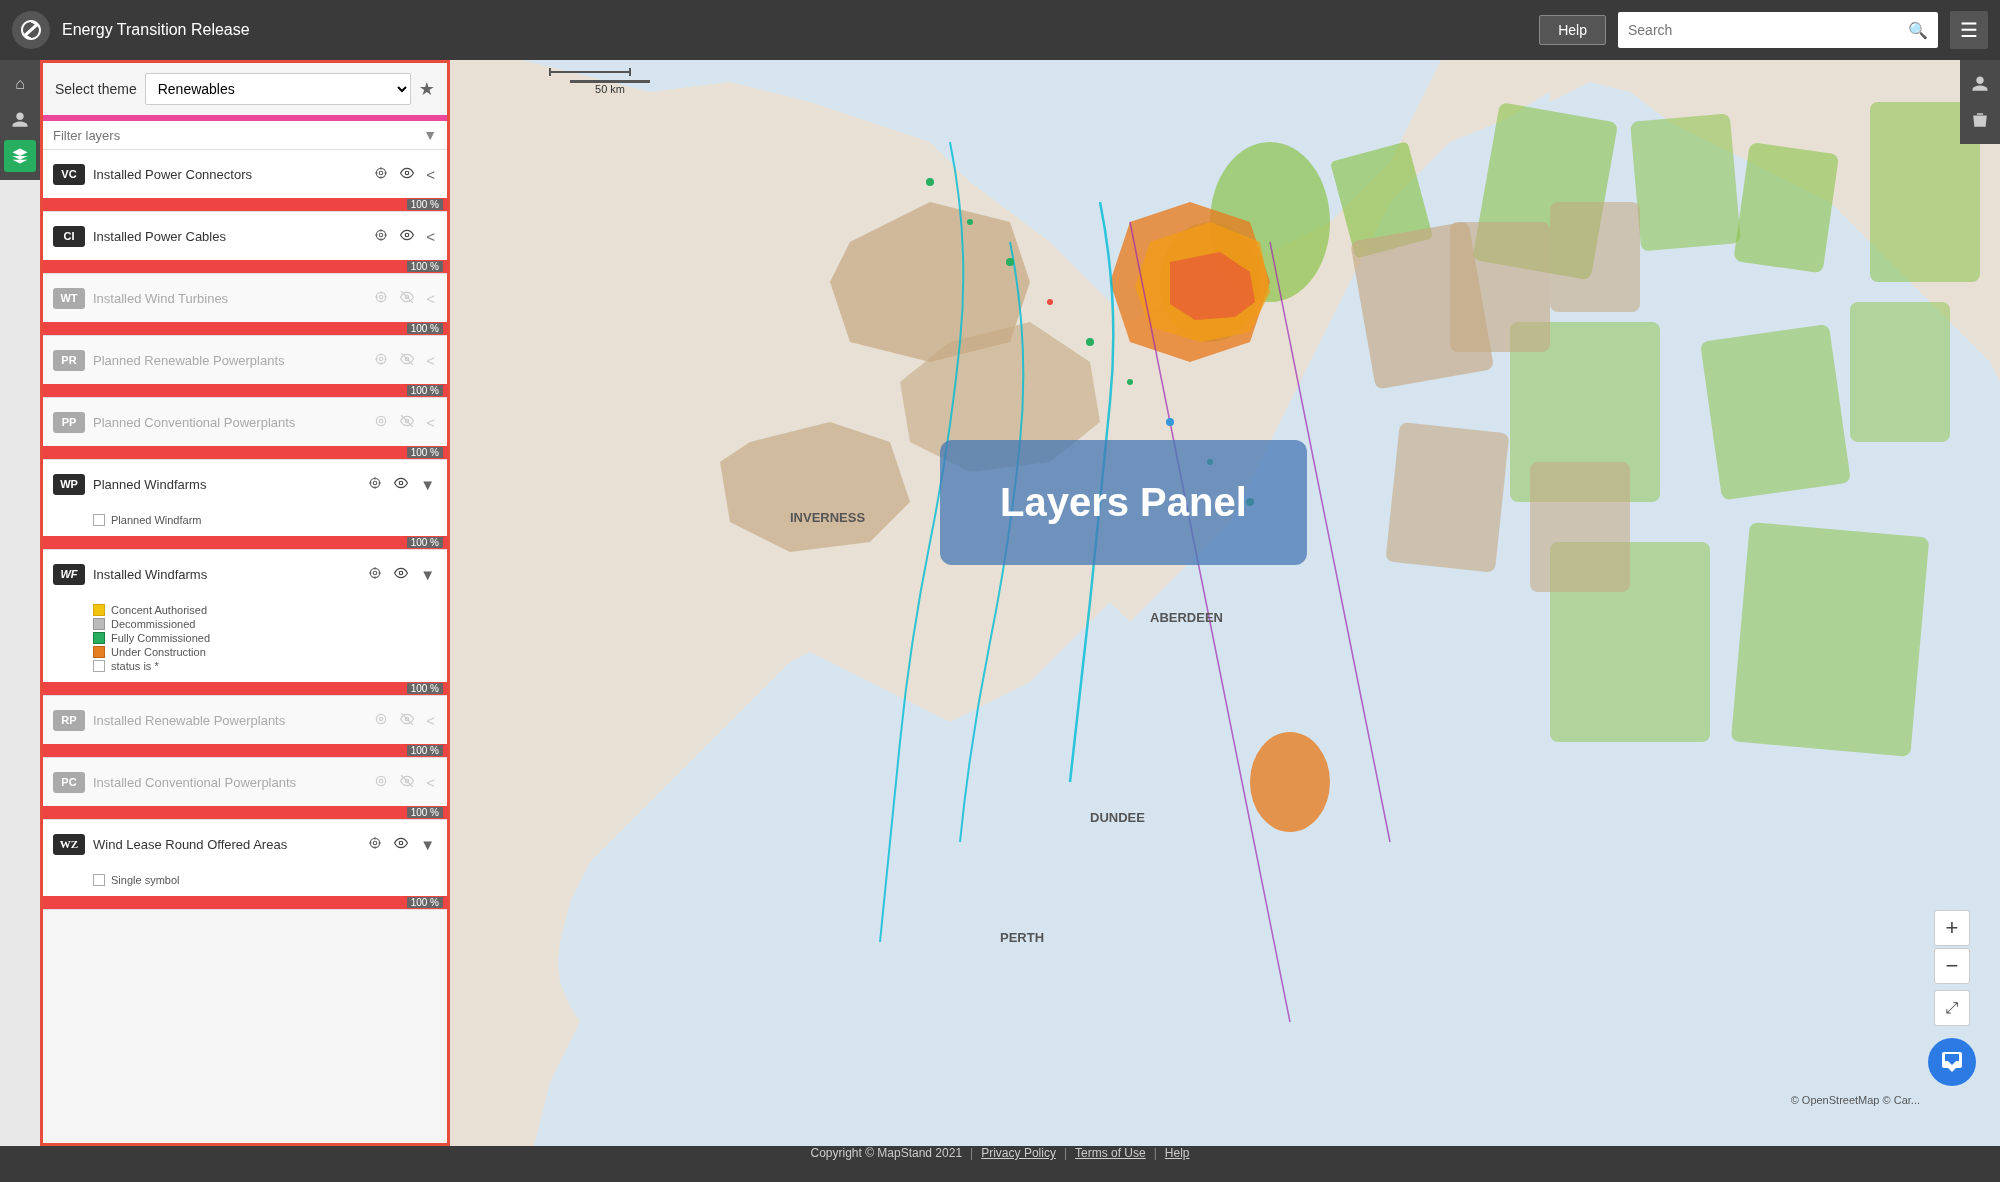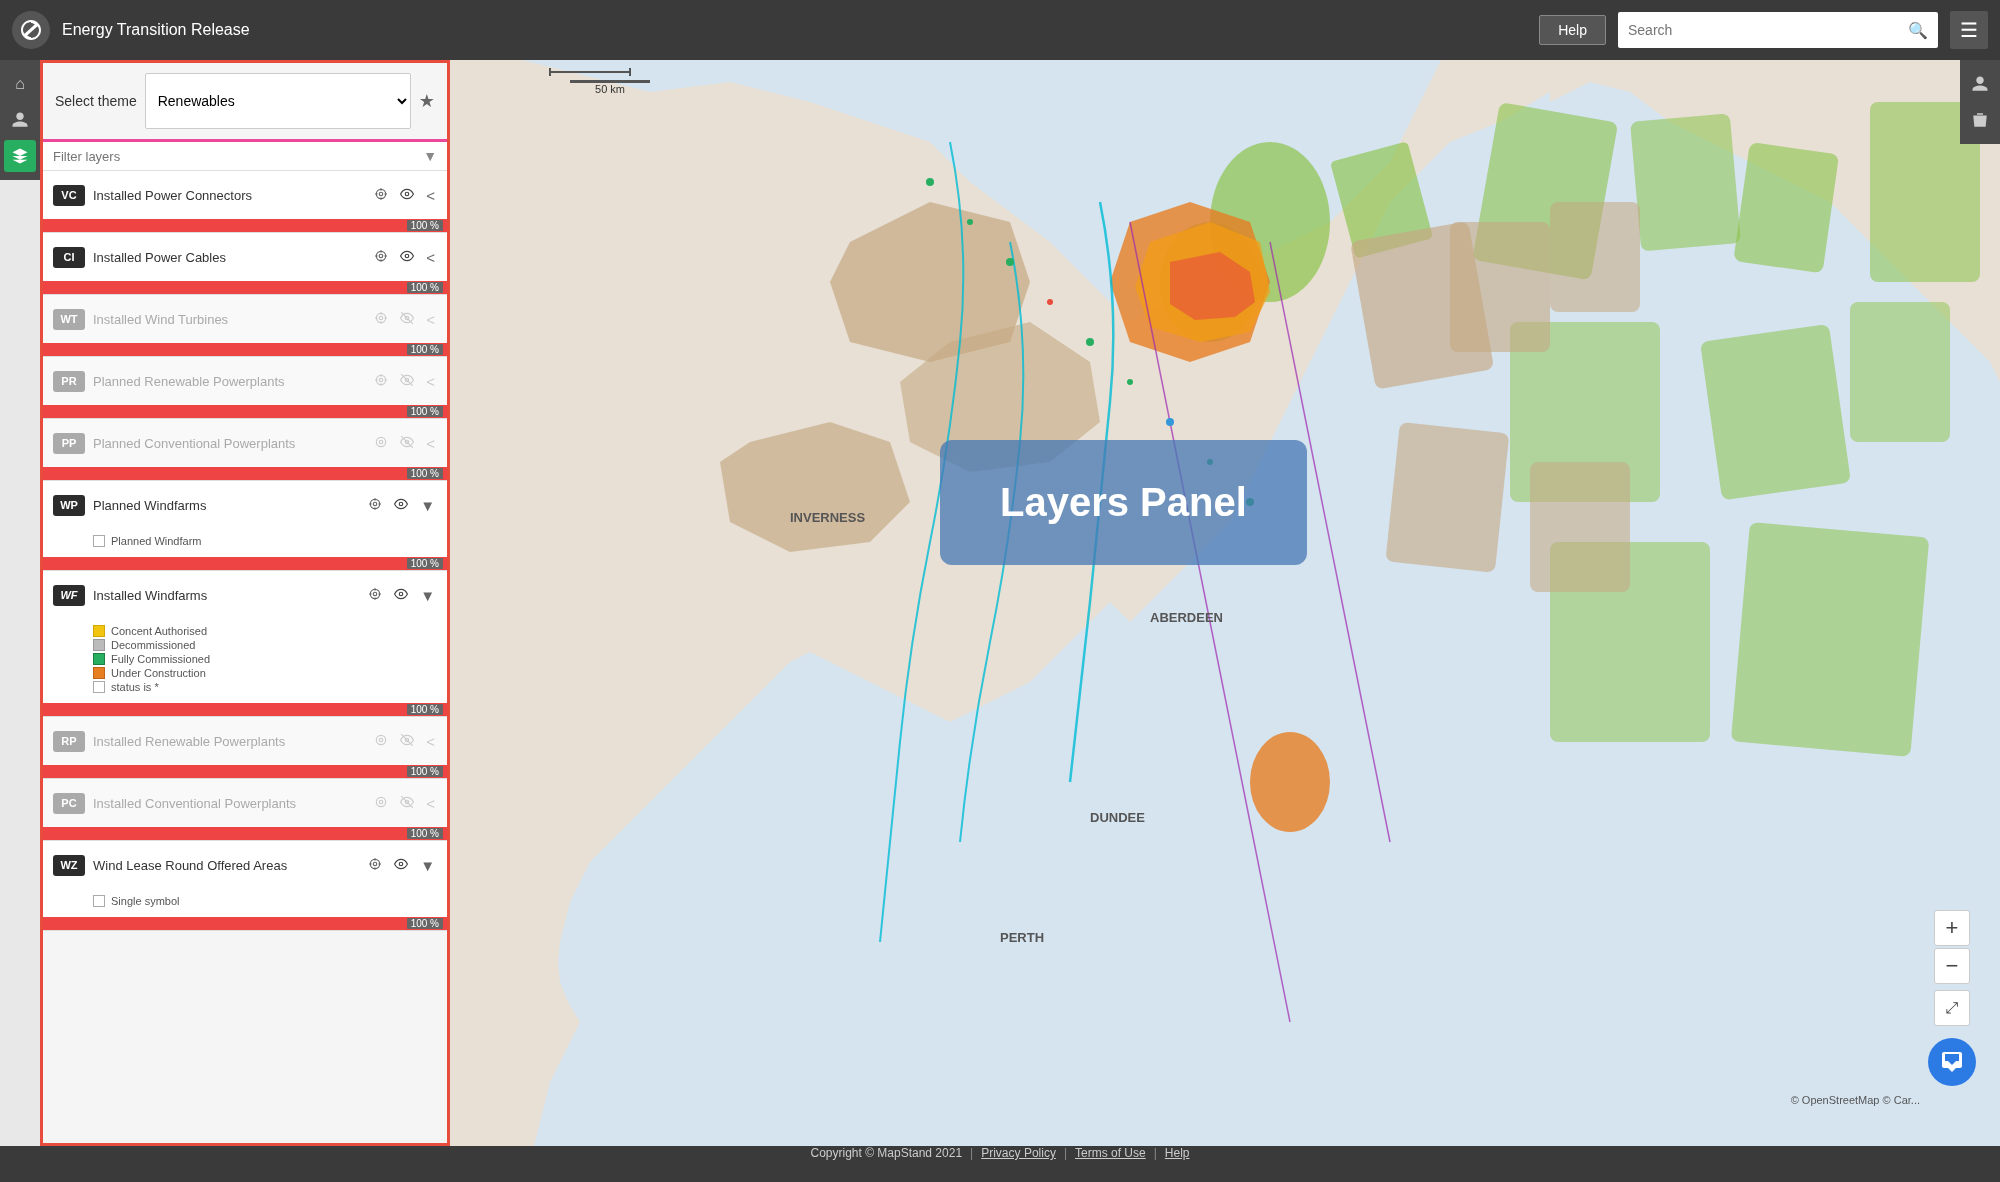--- a/index.html
+++ b/index.html
@@ -55,25 +55,25 @@
     #layers-panel {
       position: absolute; top: 60px; left: 40px; width: 410px;
       bottom: 36px; background: #f5f5f5;
       border: 3px solid #e74c3c; z-index: 98; overflow-y: auto;
       display: flex; flex-direction: column;
     }
 
     
     #theme-selector {
       display: flex; align-items: center; padding: 10px 12px; gap: 8px;
-      background: #f5f5f5; border-bottom: 3px solid #ec4899; flex-shrink: 0;
+      background: #f5f5f5; border-bottom: 6px solid #ec4899; flex-shrink: 0;
     }
     #theme-label { font-size: 14px; color: #333; white-space: nowrap; }
     #theme-dropdown {
-      flex: 1; padding: 18px 8px; font-size: 14px;
+      flex: 1; padding: 6px 8px; font-size: 14px;
       border: 1px solid #ccc; border-radius: 2px; background: white;
       appearance: auto; cursor: pointer;
     }
     #star-btn {
       color: #666; font-size: 18px; cursor: pointer; background: none; border: none;
     }
 
     
     #filter-bar {
       display: flex; align-items: center; padding: 6px 10px;
@@ -101,21 +101,21 @@
     }
     .badge-vc { background: #2c2c2c; }
     .badge-ci { background: #2c2c2c; }
     .badge-wt { background: #aaa; }
     .badge-pr { background: #aaa; }
     .badge-pp { background: #aaa; }
     .badge-wp { background: #2c2c2c; }
     .badge-wf { background: #2c2c2c; font-style: italic; }
     .badge-rp { background: #aaa; }
     .badge-pc { background: #aaa; }
-    .badge-wz { background: #2c2c2c; }
+    .badge-wz { background: #2c2c2c; font-family: Liberation Serif, serif; }
 
     .layer-name {
       flex: 1; font-size: 13px; color: #333;
     }
     .layer-name.inactive { color: #aaa; }
 
     .layer-actions {
       display: flex; align-items: center; gap: 8px;
     }
     .layer-action-btn {

